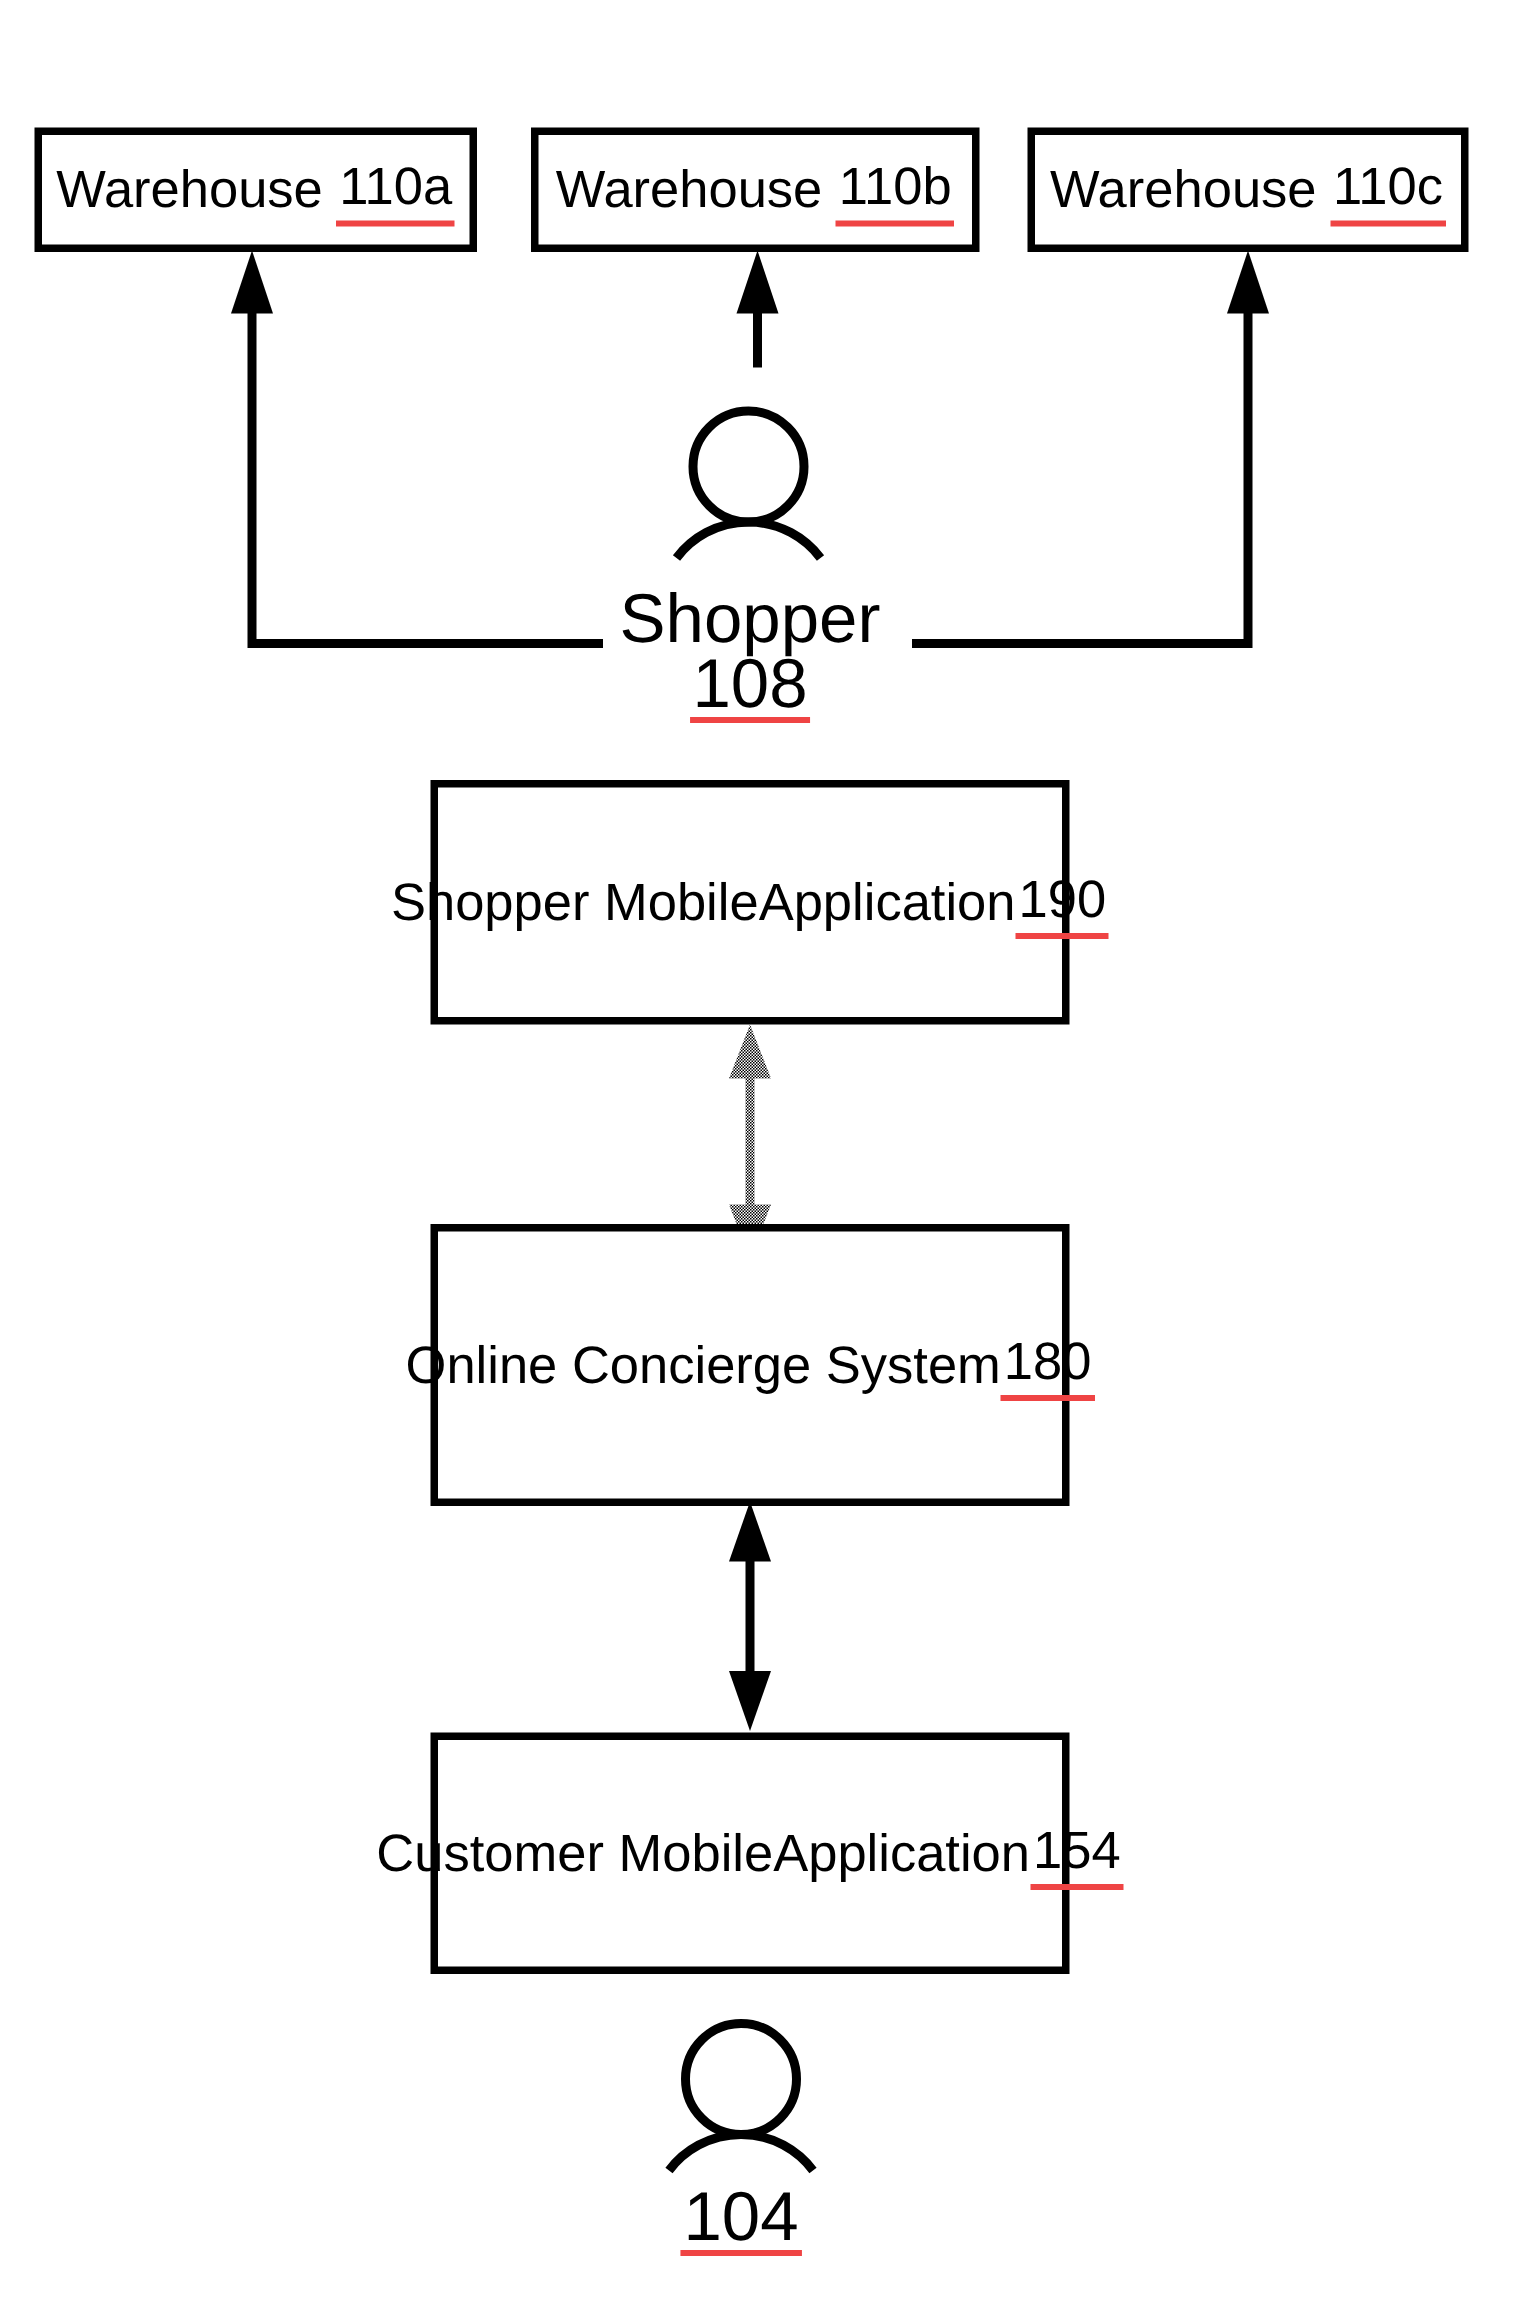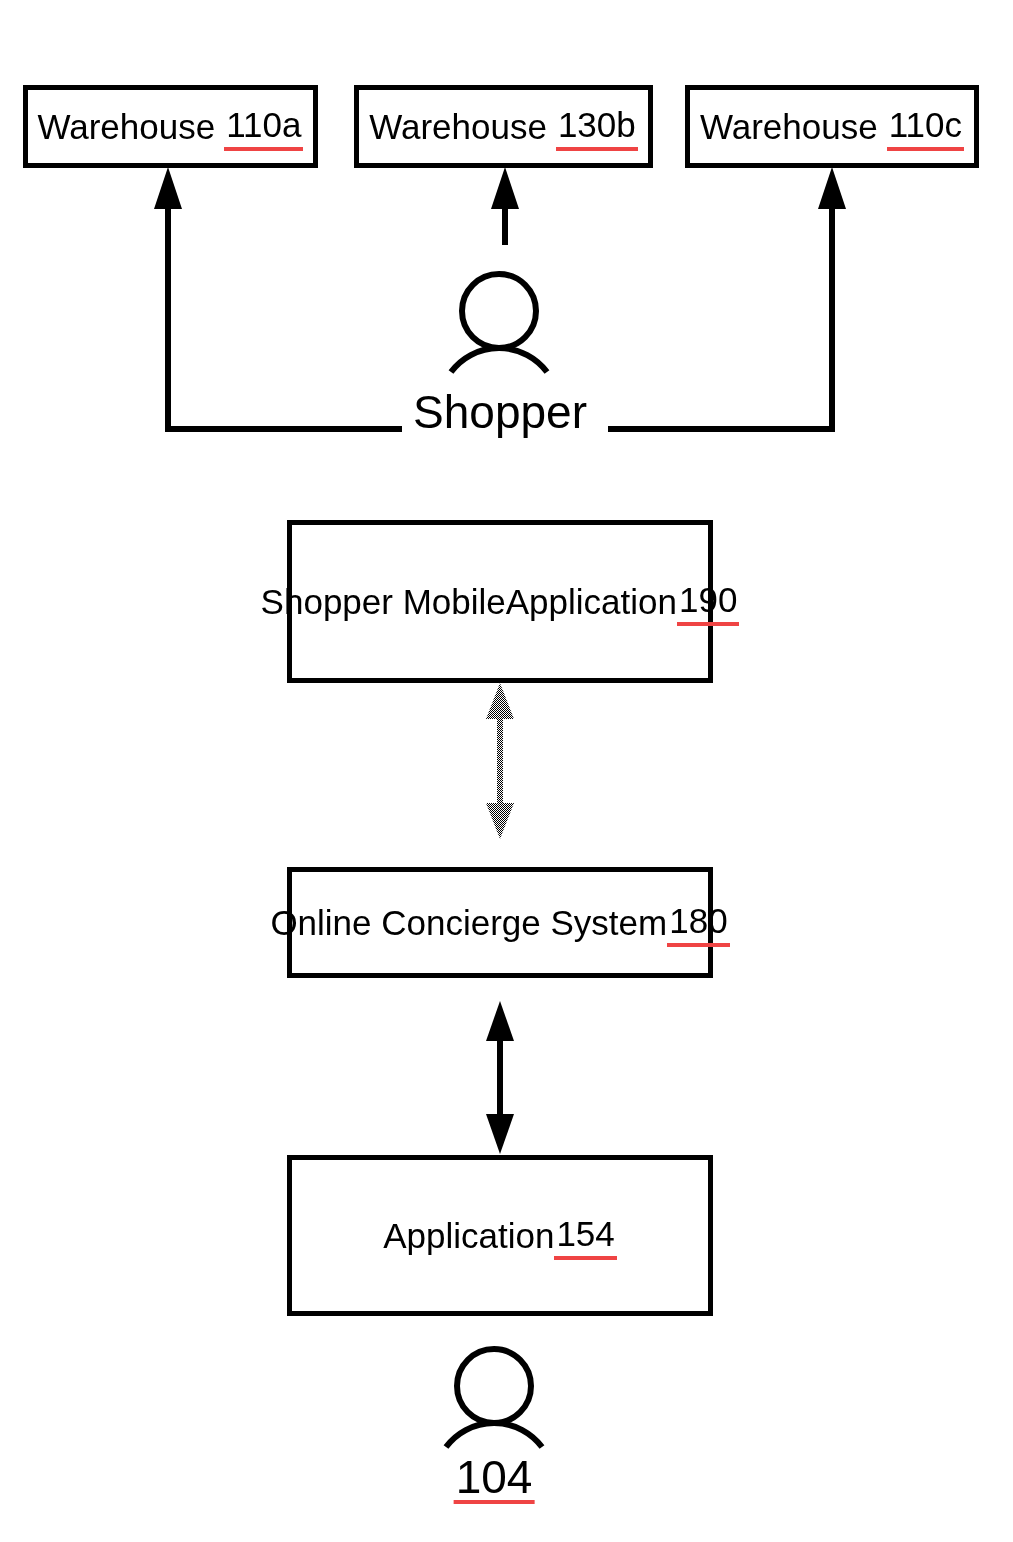--- a/index.html
+++ b/index.html
@@ -108,44 +108,46 @@
     </g>
   </svg>
 
   <div class="box" style="left:23px; top:85px; width:295px; height:83px;">
     <span>Warehouse</span>
     <span class="ref wh-ref">110a</span>
   </div>
 
   <div class="box" style="left:354px; top:85px; width:299px; height:83px;">
     <span>Warehouse</span>
-    <span class="ref wh-ref">130b</span>
+    <span class="ref wh-ref">110b</span>
   </div>
 
   <div class="box" style="left:685px; top:85px; width:294px; height:83px;">
     <span>Warehouse</span>
     <span class="ref wh-ref">110c</span>
   </div>
 
   <div class="actor-label" style="left:500px; top:391px;">
     <div>Shopper</div>
+    <div><span class="ref">108</span></div>
   </div>
 
   <div class="box multi" style="left:287px; top:520px; width:426px; height:163px;">
     <div>Shopper Mobile</div>
     <div>Application</div>
     <div><span class="ref">190</span></div>
   </div>
 
-  <div class="box multi" style="left:287px; top:867px; width:426px; height:111px;">
+  <div class="box multi" style="left:287px; top:816px; width:426px; height:188px;">
     <div>Online Concierge System</div>
     <div><span class="ref">180</span></div>
   </div>
 
   <div class="box multi" style="left:287px; top:1155px; width:426px; height:161px;">
+    <div>Customer Mobile</div>
     <div>Application</div>
     <div><span class="ref">154</span></div>
   </div>
 
   <div class="actor-label" style="left:494px; top:1456px;">
     <div><span class="ref">104</span></div>
   </div>
 
 </div>
 

